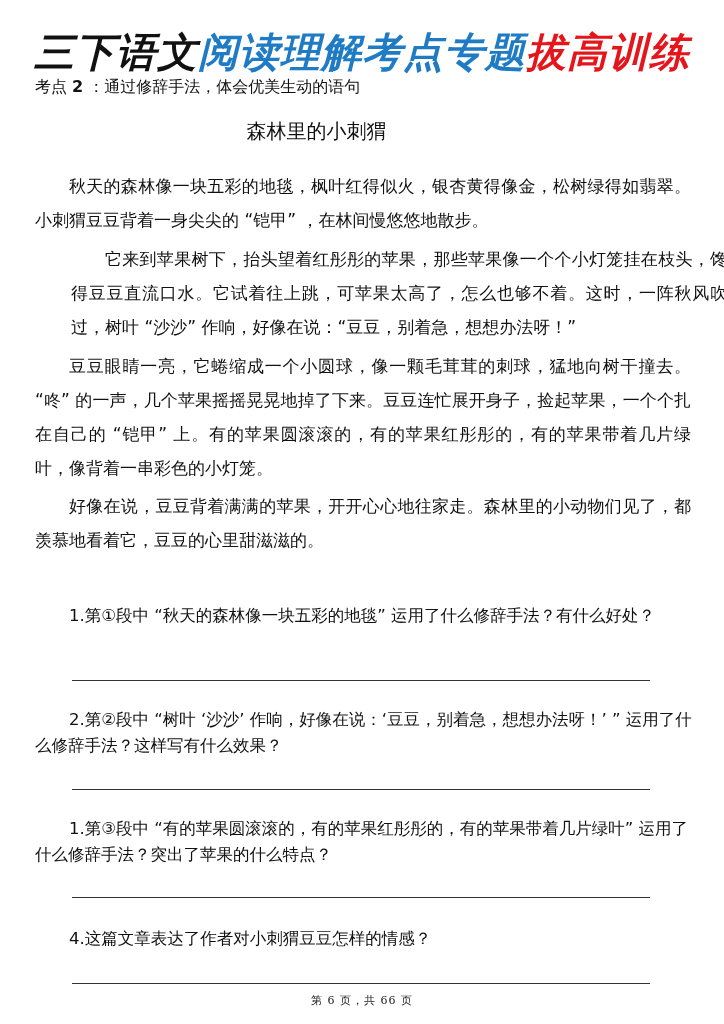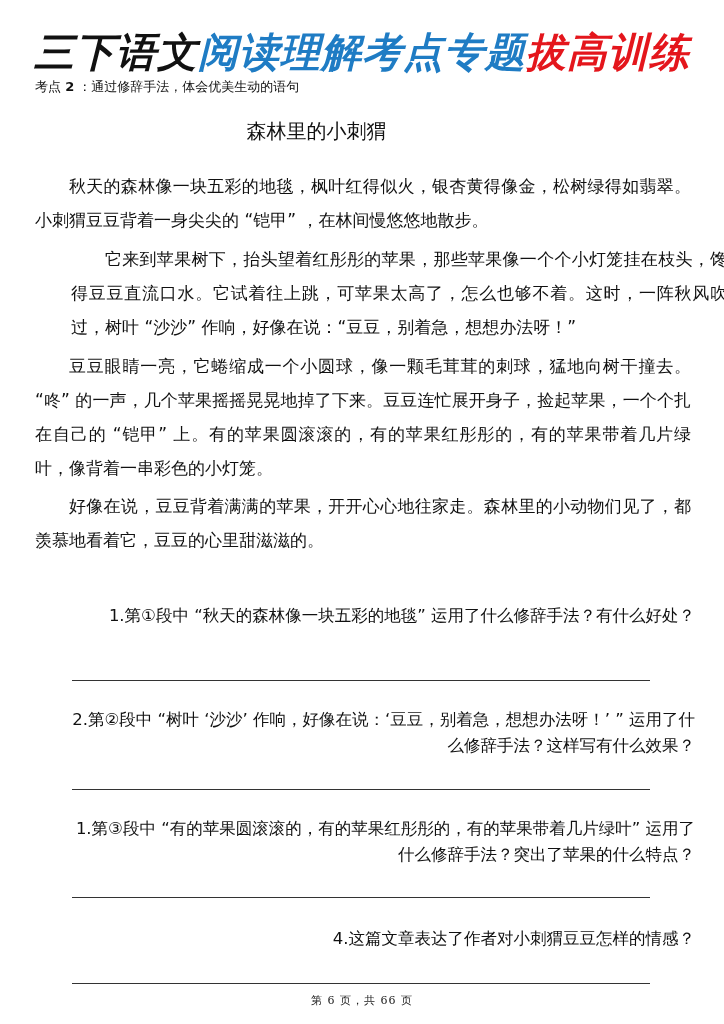--- a/index.html
+++ b/index.html
@@ -4,28 +4,28 @@
   <style>
     html, body { margin: 0; padding: 0; background: #ffffff; }
     body { width: 724px; height: 1024px; position: relative; overflow: hidden;
            font-family: "DejaVu Sans", "Liberation Sans", sans-serif; color: #1a1a1a; }
     .title { position: absolute; top: 30px; left: 0; width: 724px; text-align: center;
              font-size: 40px; font-weight: bold; letter-spacing: 1px; line-height: 44px;
              font-family: "DejaVu Sans", sans-serif; font-style: italic; }
     .title .t1 { color: #111111; }
     .title .t2 { color: #1f7cc4; }
     .title .t3 { color: #e4161c; }
-    .subtitle { position: absolute; top: 77px; left: 35px; font-size: 13px; line-height: 20px; color: #111; }
+    .subtitle { position: absolute; top: 77px; left: 35px; font-size: 16px; line-height: 20px; color: #111; }
     .subtitle .num { font-weight: bold; }
     .article-title { position: absolute; top: 118px; left: 0; width: 633px; text-align: center;
                      font-size: 20px; line-height: 26px; color: #111; }
     .para { position: absolute; left: 35px; width: 656px; font-size: 17px; line-height: 34px;
             text-indent: 34px; color: #111; text-align: justify; }
     .q { position: absolute; left: 35px; width: 660px; font-size: 16.5px; line-height: 26px; color: #111;
-         text-indent: 34px; text-align: right; }
+         text-indent: 34px; }
     .answer-line { position: absolute; left: 72px; width: 578px; height: 0; border-top: 1px solid #333; }
     .footer { position: absolute; top: 993px; left: 0; width: 724px; text-align: center;
               font-size: 11px; color: #222; font-family: "DejaVu Serif", serif; letter-spacing: 1px; }
   </style>
 </head>
 <body>
 
 <div class="title">
   <span class="t1">三下语文</span><span class="t2">阅读理解考点专题</span><span class="t3">拔高训练</span>
 </div>

